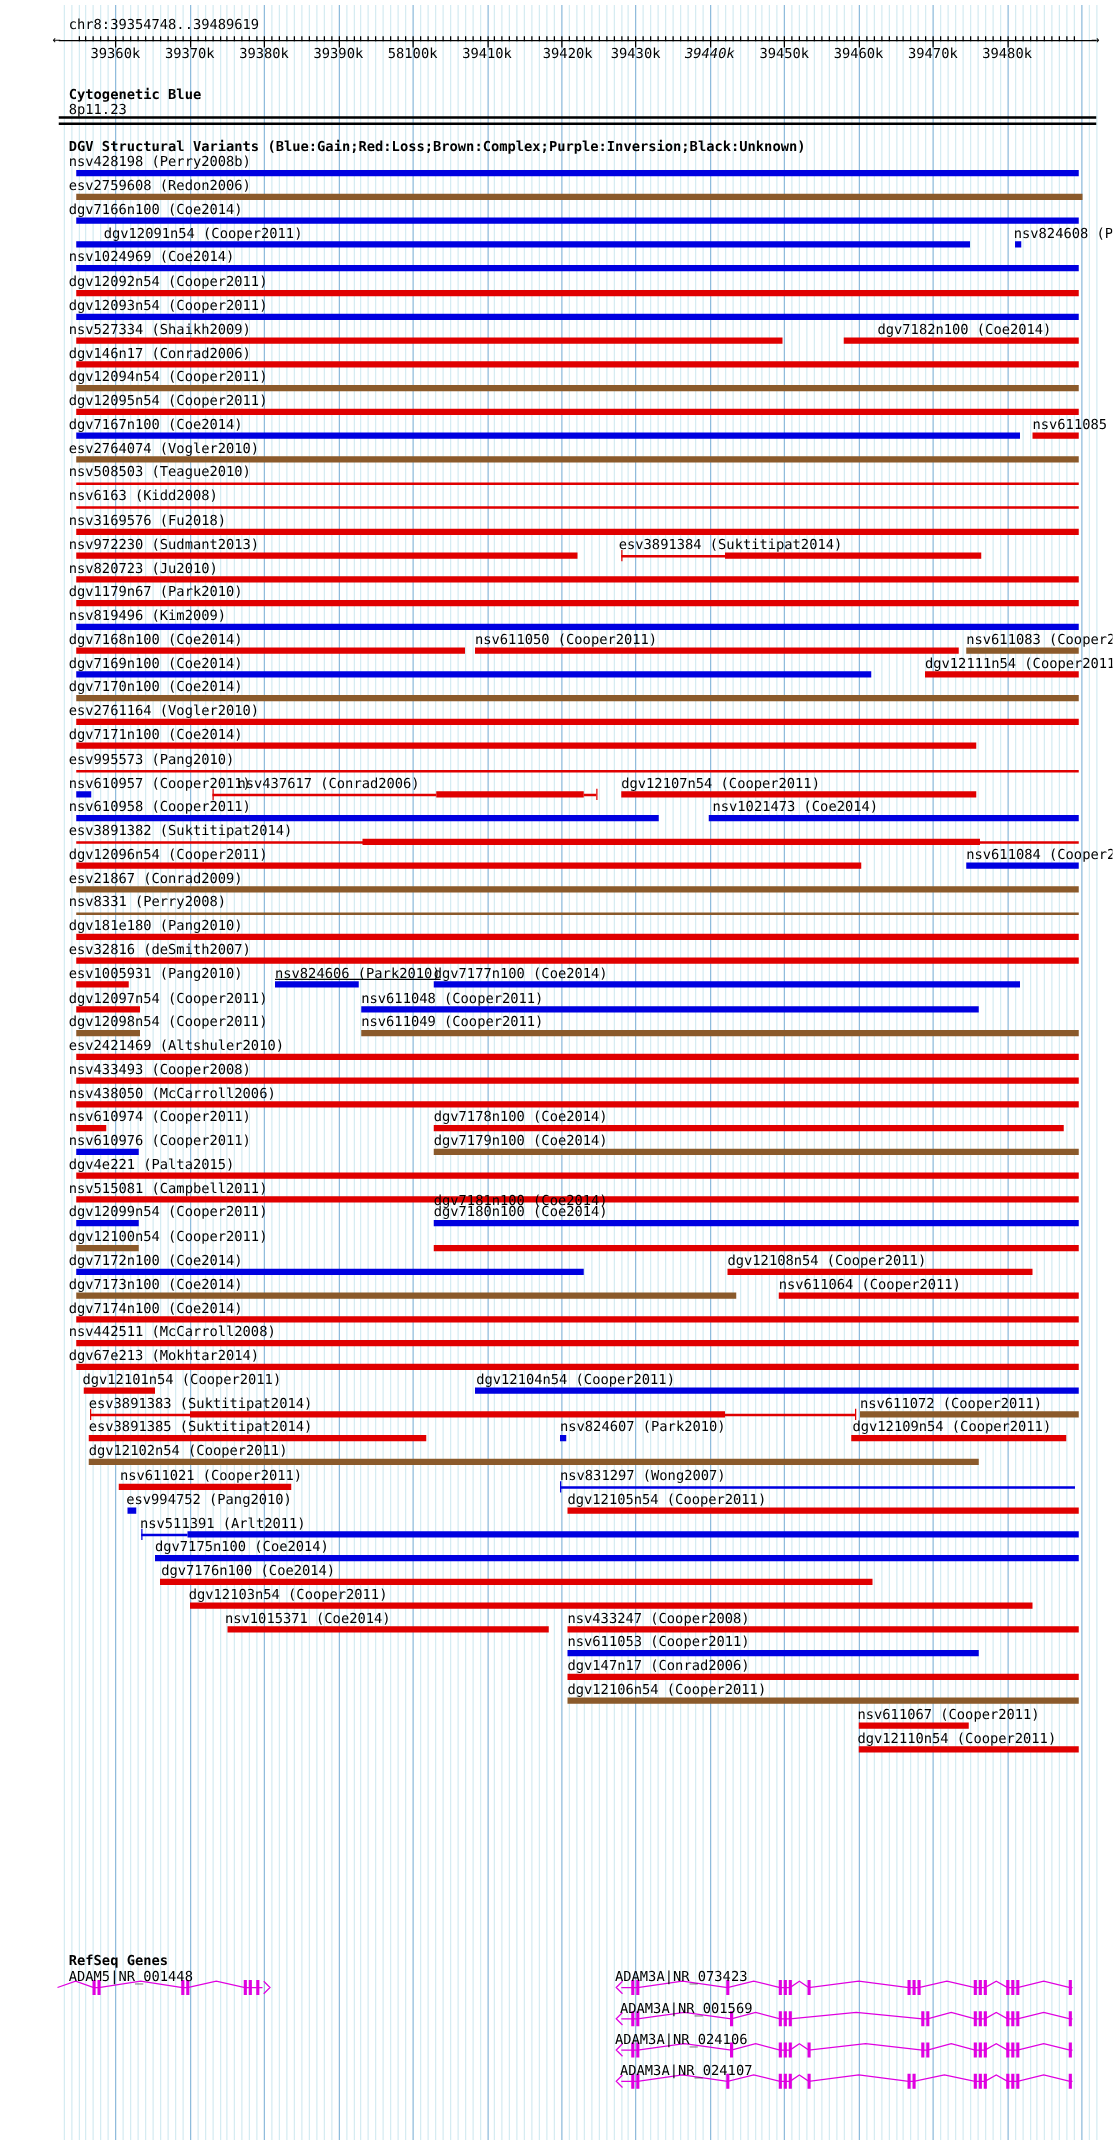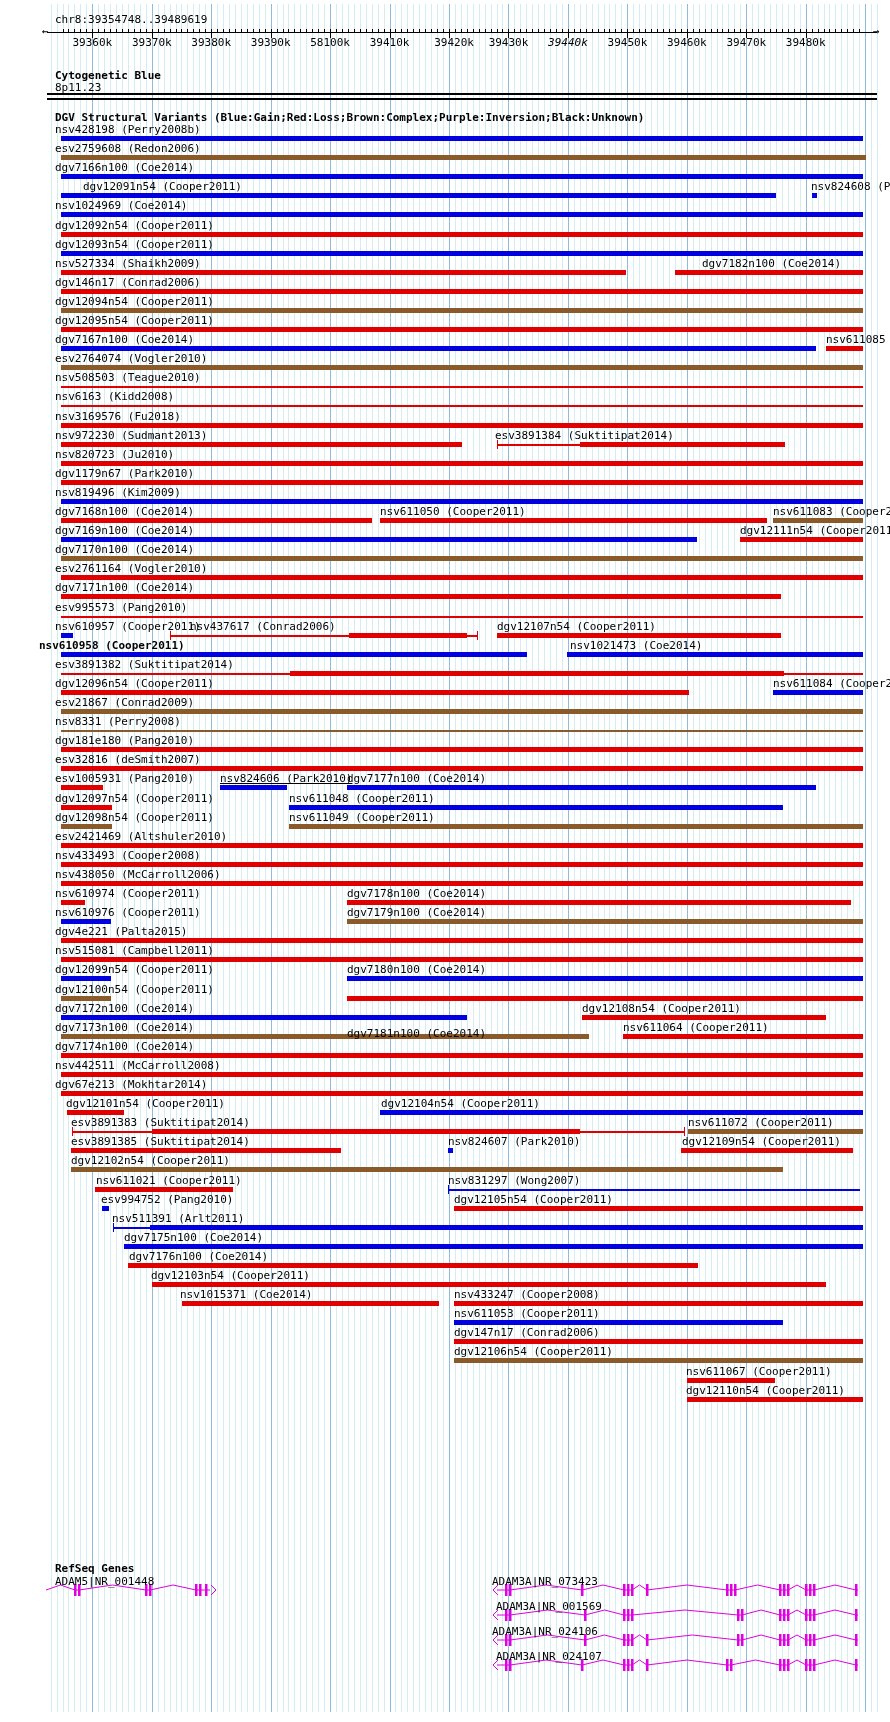--- a/index.html
+++ b/index.html
@@ -409,21 +409,21 @@
       <div class="lbl" style="left: 55px; top: 620.6px;">nsv610957 (Cooper2011)</div>
       <div class="vbar" style="left: 61px; top: 632.6px; width: 12px; background: rgb(0, 0, 224);"></div>
       <div class="lbl" style="left: 190px; top: 620.6px;">nsv437617 (Conrad2006)</div>
       <div class="wh" style="left: 170px; top: 630.6px; background: rgb(224, 0, 0);"></div>
       <div class="vline" style="left: 170px; top: 634.6px; width: 179px; background: rgb(224, 0, 0);"></div>
       <div class="vbar" style="left: 349px; top: 632.6px; width: 118px; background: rgb(224, 0, 0);"></div>
       <div class="vline" style="left: 467px; top: 634.6px; width: 10px; background: rgb(224, 0, 0);"></div>
       <div class="wh" style="left: 477px; top: 630.6px; background: rgb(224, 0, 0);"></div>
       <div class="lbl" style="left: 497px; top: 620.6px;">dgv12107n54 (Cooper2011)</div>
       <div class="vbar" style="left: 497px; top: 632.6px; width: 284px; background: rgb(224, 0, 0);"></div>
-      <div class="lbl" style="left: 39px; top: 639.7px; font-weight: bold;">nsv610958 (Cooper2011)</div>
+      <div class="lbl" style="left: 55px; top: 639.7px;">nsv610958 (Cooper2011)</div>
       <div class="vbar" style="left: 61px; top: 651.7px; width: 466px; background: rgb(0, 0, 224);"></div>
       <div class="lbl" style="left: 570px; top: 639.7px;">nsv1021473 (Coe2014)</div>
       <div class="vbar" style="left: 567px; top: 651.7px; width: 296px; background: rgb(0, 0, 224);"></div>
       <div class="lbl" style="left: 55px; top: 658.8px;">esv3891382 (Suktitipat2014)</div>
       <div class="vline" style="left: 61px; top: 672.8px; width: 802px; background: rgb(224, 0, 0);"></div>
       <div class="vbar" style="left: 290px; top: 670.8px; width: 494px; background: rgb(224, 0, 0);"></div>
       <div class="lbl" style="left: 55px; top: 677.9px;">dgv12096n54 (Cooper2011)</div>
       <div class="vbar" style="left: 61px; top: 689.9px; width: 628px; background: rgb(224, 0, 0);"></div>
       <div class="lbl" style="left: 773px; top: 677.9px;">nsv611084 (Cooper201</div>
       <div class="vbar" style="left: 773px; top: 689.9px; width: 90px; background: rgb(0, 0, 224);"></div>
@@ -466,21 +466,21 @@
       <div class="lbl" style="left: 55px; top: 926.2px;">dgv4e221 (Palta2015)</div>
       <div class="vbar" style="left: 61px; top: 938.2px; width: 802px; background: rgb(224, 0, 0);"></div>
       <div class="lbl" style="left: 55px; top: 945.3px;">nsv515081 (Campbell2011)</div>
       <div class="vbar" style="left: 61px; top: 957.3px; width: 802px; background: rgb(224, 0, 0);"></div>
       <div class="lbl" style="left: 55px; top: 964.4px;">dgv12099n54 (Cooper2011)</div>
       <div class="vbar" style="left: 61px; top: 976.4px; width: 50px; background: rgb(0, 0, 224);"></div>
       <div class="lbl" style="left: 347px; top: 964.4px;">dgv7180n100 (Coe2014)</div>
       <div class="vbar" style="left: 347px; top: 976.4px; width: 516px; background: rgb(0, 0, 224);"></div>
       <div class="lbl" style="left: 55px; top: 983.5px;">dgv12100n54 (Cooper2011)</div>
       <div class="vbar" style="left: 61px; top: 995.5px; width: 50px; background: rgb(139, 90, 43);"></div>
-      <div class="lbl" style="left: 347px; top: 1028px;">dgv7181n100 (Coe2014)</div>
+      <div class="lbl" style="left: 347px; top: 955px;">dgv7181n100 (Coe2014)</div>
       <div class="vbar" style="left: 347px; top: 995.5px; width: 516px; background: rgb(224, 0, 0);"></div>
       <div class="lbl" style="left: 55px; top: 1002.6px;">dgv7172n100 (Coe2014)</div>
       <div class="vbar" style="left: 61px; top: 1014.6px; width: 406px; background: rgb(0, 0, 224);"></div>
       <div class="lbl" style="left: 582px; top: 1002.6px;">dgv12108n54 (Cooper2011)</div>
       <div class="vbar" style="left: 582px; top: 1014.6px; width: 244px; background: rgb(224, 0, 0);"></div>
       <div class="lbl" style="left: 55px; top: 1021.7px;">dgv7173n100 (Coe2014)</div>
       <div class="vbar" style="left: 61px; top: 1033.7px; width: 528px; background: rgb(139, 90, 43);"></div>
       <div class="lbl" style="left: 623px; top: 1021.7px;">nsv611064 (Cooper2011)</div>
       <div class="vbar" style="left: 623px; top: 1033.7px; width: 240px; background: rgb(224, 0, 0);"></div>
       <div class="lbl" style="left: 55px; top: 1040.8px;">dgv7174n100 (Coe2014)</div>

